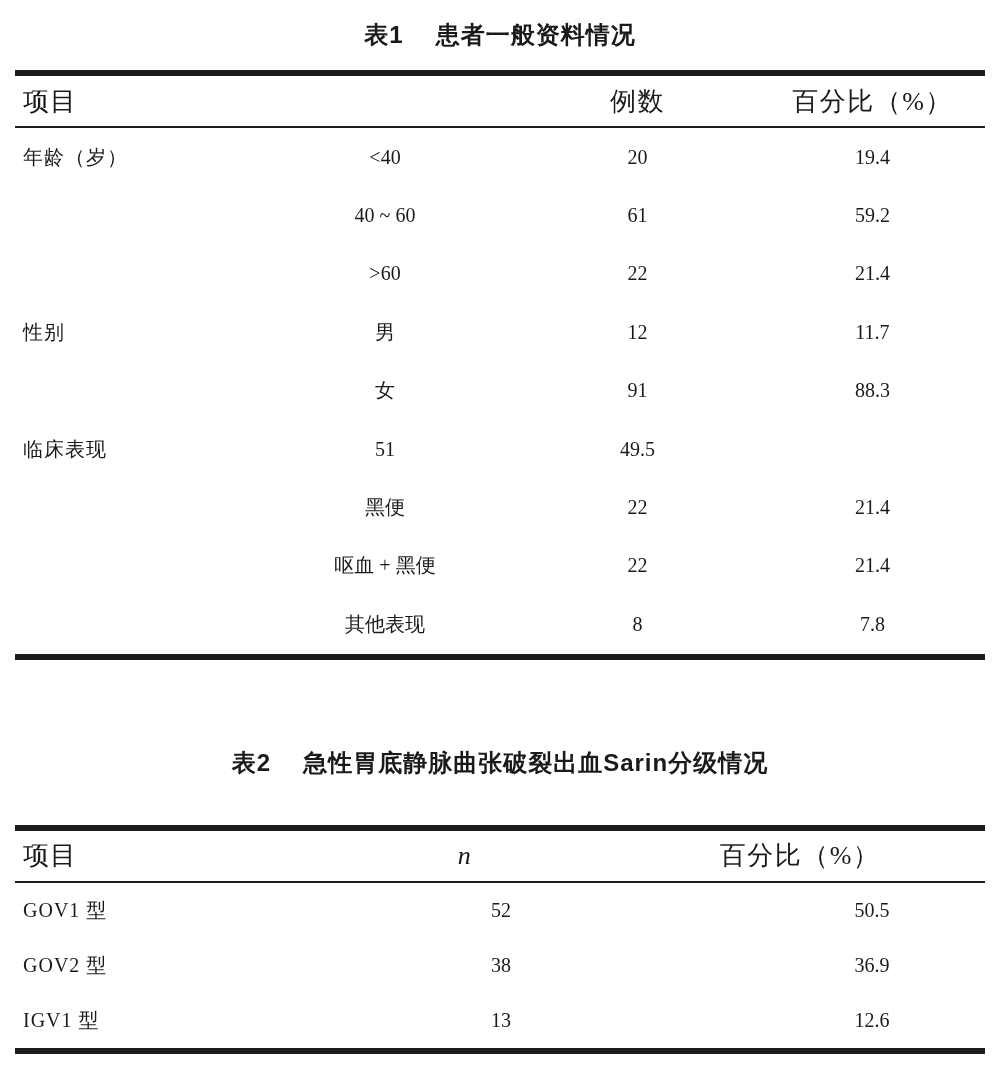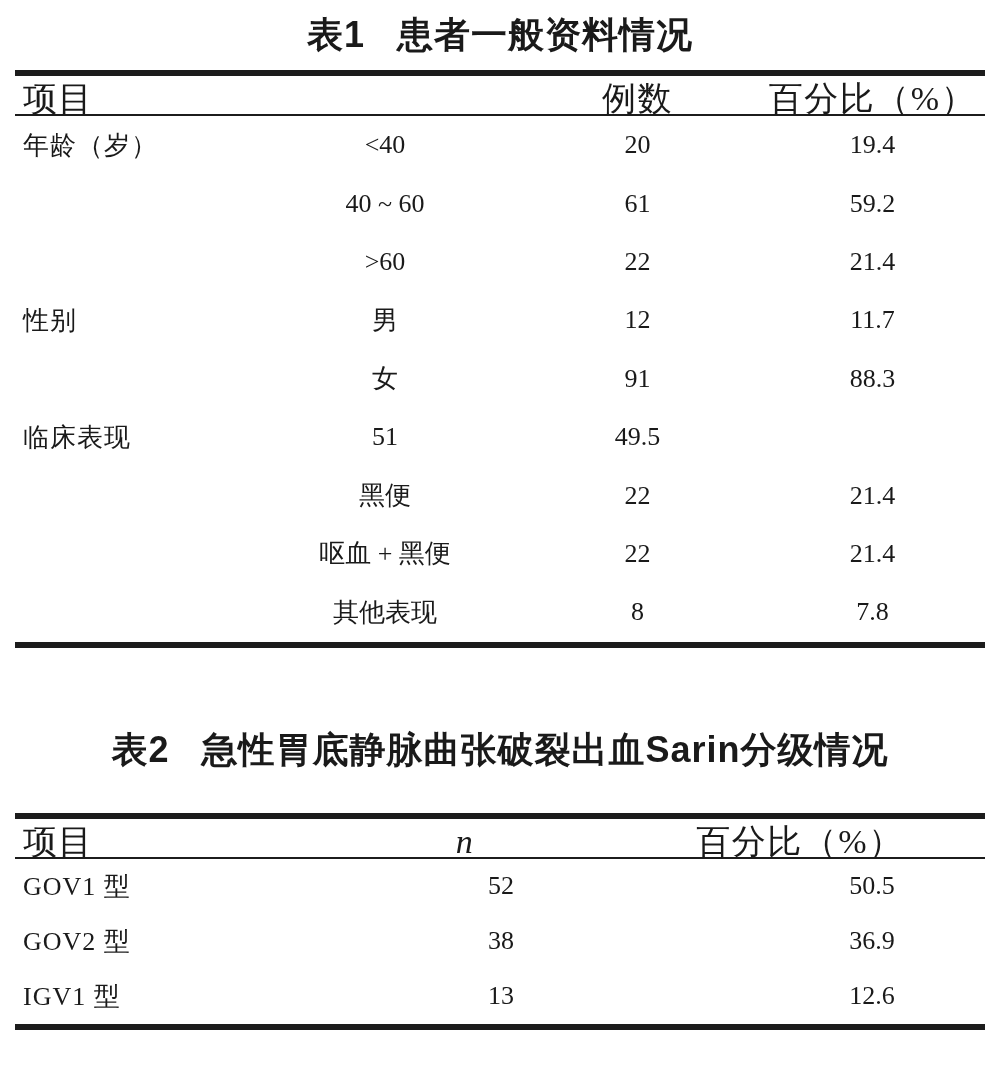--- a/index.html
+++ b/index.html
@@ -14,43 +14,43 @@
   .page { width: 1000px; height: 1071px; padding: 0 15px; }
 
   
   .table-title {
     height: 70px;
     display: flex;
     align-items: center;
     justify-content: center;
     font-family: "Liberation Sans", "DejaVu Sans", sans-serif;
     font-weight: 700;
-    font-size: 36px;
+    font-size: 24px;
     letter-spacing: 1px;
   }
   .table-title .title-label { margin-right: 32px; }
   .title2 { margin-top: 80px; height: 46px; margin-bottom: 39px; }
 
   
   .tbl {
     border-top: 6px solid #1c1c1c;
     border-bottom: 6px solid #1c1c1c;
   }
   .hdr-row {
-    height: 40px;
+    height: 52px;
     border-bottom: 2px solid #1c1c1c;
     display: grid;
     align-items: center;
-    font-size: 34px;
+    font-size: 26px;
     letter-spacing: 1.5px;
   }
   .row {
     display: grid;
     align-items: center;
-    font-size: 26px;
+    font-size: 20px;
   }
 
   
   .cols4 { grid-template-columns: 240px 260px 245px 225px; }
   .t1-row { height: 58.4px; }
 
   
   .cols3 { grid-template-columns: 300px 300px 370px; }
   .t2-row { height: 55px; gap: 36px; }
 

